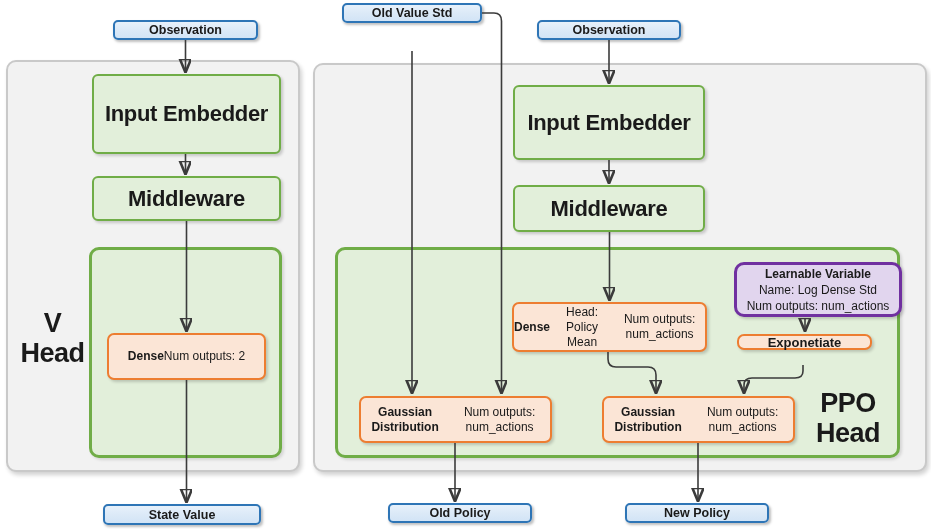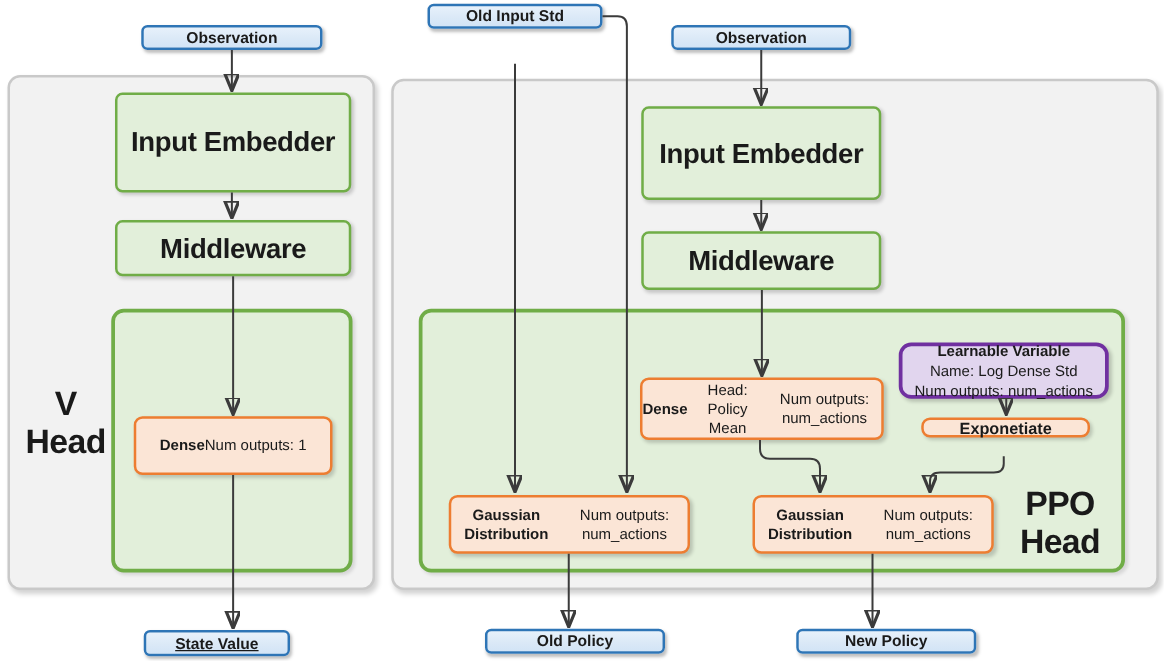--- a/index.html
+++ b/index.html
@@ -92,65 +92,65 @@
     <span>Observation</span>
   </div>
   <div class="abs green-box" style="left:92px;top:74px;width:189px;height:80px;">
     <span>Input Embedder</span>
   </div>
   <div class="abs green-box" style="left:92px;top:176px;width:189px;height:45px;">
     <span>Middleware</span>
   </div>
   <div class="abs orange-box" style="left:107px;top:333px;width:159px;height:47px;">
     <span class="bold">Dense</span>
-    <span>Num outputs: 1</span>
+    <span>Num outputs: 2</span>
   </div>
-  <div class="abs blue-box" style="left:115px;top:504px;width:117px;height:21px;text-decoration:underline;">
+  <div class="abs blue-box" style="left:103px;top:504px;width:158px;height:21px;">
     <span>State Value</span>
   </div>
 
   <div class="abs blue-box" style="left:342px;top:3px;width:140px;height:20px;">
-    <span>Old Input Std</span>
+    <span>Old Value Std</span>
   </div>
   <div class="abs blue-box" style="left:537px;top:20px;width:144px;height:20px;">
     <span>Observation</span>
   </div>
 
   <div class="abs green-box" style="left:513px;top:85px;width:192px;height:75px;">
     <span>Input Embedder</span>
   </div>
   <div class="abs green-box" style="left:513px;top:185px;width:192px;height:47px;">
     <span>Middleware</span>
   </div>
   <div class="abs orange-box" style="left:512px;top:302px;width:195px;height:50px;">
     <span class="bold">Dense</span>
     <span>Head: Policy Mean</span>
     <span>Num outputs: num_actions</span>
   </div>
-  <div class="abs purple-box" style="left:719px;top:262px;width:168px;height:45px;margin-top:12px;">
+  <div class="abs purple-box" style="left:734px;top:262px;width:168px;height:55px;">
     <span class="bold">Learnable Variable</span>
     <span>Name: Log Dense Std</span>
     <span>Num outputs: num_actions</span>
   </div>
   <div class="abs orange-box" style="left:737px;top:334px;width:135px;height:16px;font-size:13px;">
     <span class="bold">Exponetiate</span>
   </div>
   <div class="abs orange-box" style="left:359px;top:396px;width:193px;height:47px;">
     <span class="bold">Gaussian Distribution</span>
     <span>Num outputs: num_actions</span>
   </div>
   <div class="abs orange-box" style="left:602px;top:396px;width:193px;height:47px;">
     <span class="bold">Gaussian Distribution</span>
     <span>Num outputs: num_actions</span>
   </div>
 
   <div class="abs blue-box" style="left:388px;top:503px;width:144px;height:20px;">
     <span>Old Policy</span>
   </div>
-  <div class="abs blue-box" style="left:625px;top:503px;width:144px;height:20px;margin-left:12px;">
+  <div class="abs blue-box" style="left:625px;top:503px;width:144px;height:20px;">
     <span>New Policy</span>
   </div>
 
   <svg id="arrows" width="931" height="529" viewBox="0 0 931 529">
     <defs>
       <marker id="ah" markerWidth="9" markerHeight="8" refX="7.5" refY="3.5" orient="auto">
         <path d="M0,0 L8.5,3.5 L0,7 Z" fill="#1a1a1a" stroke="none"></path>
       </marker>
     </defs>
     <path d="M185.5,40 V71" marker-end="url(#ah)"></path>

